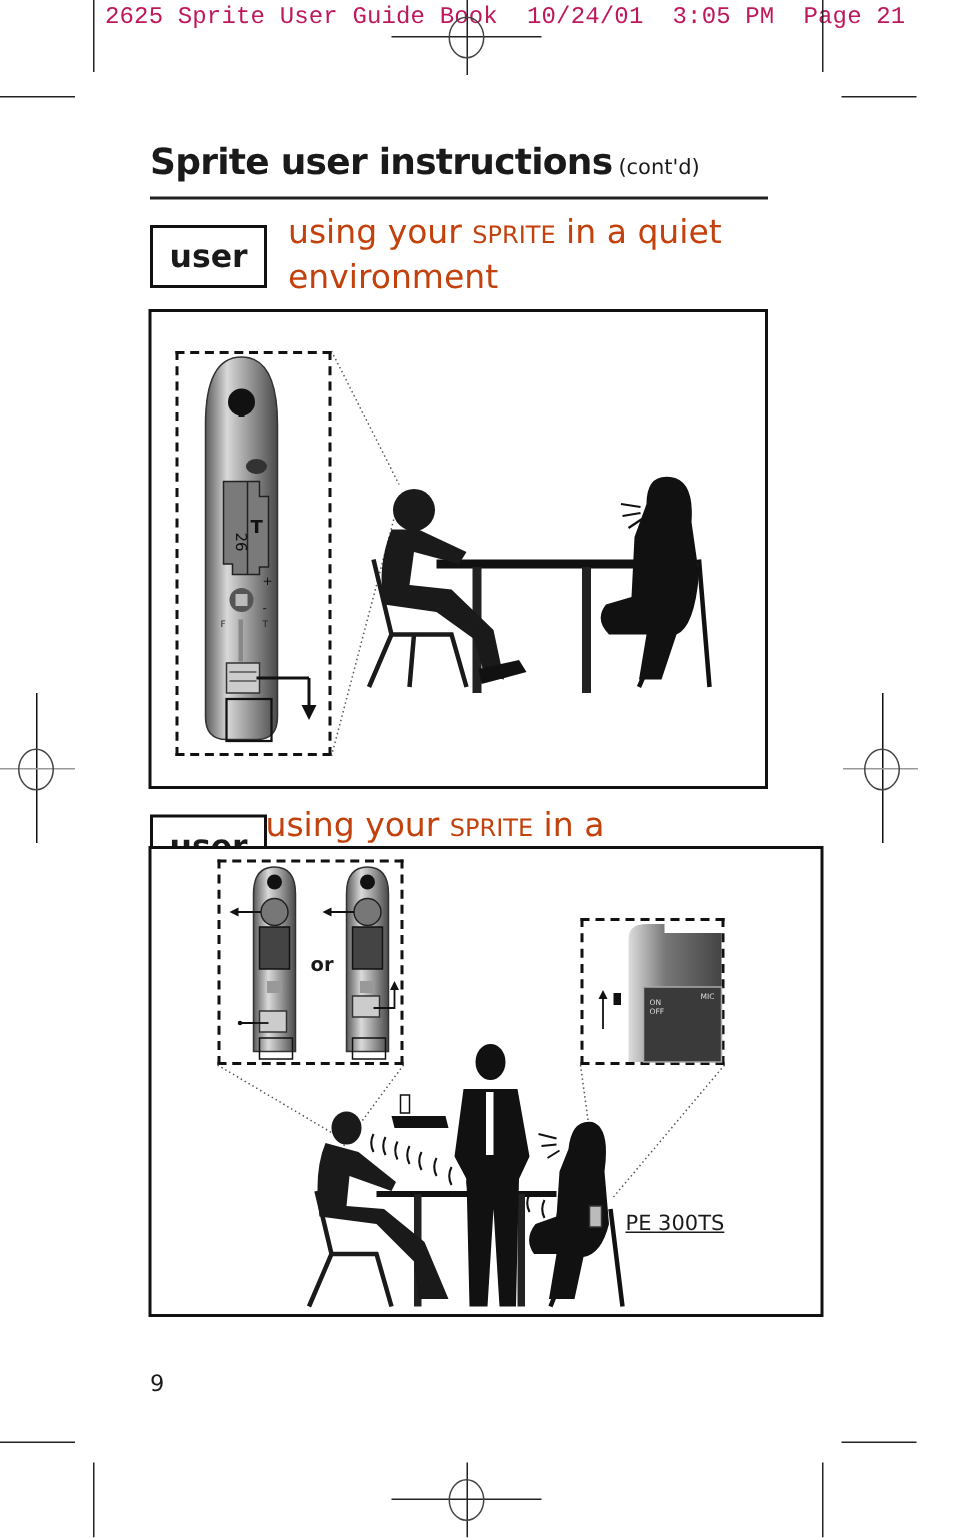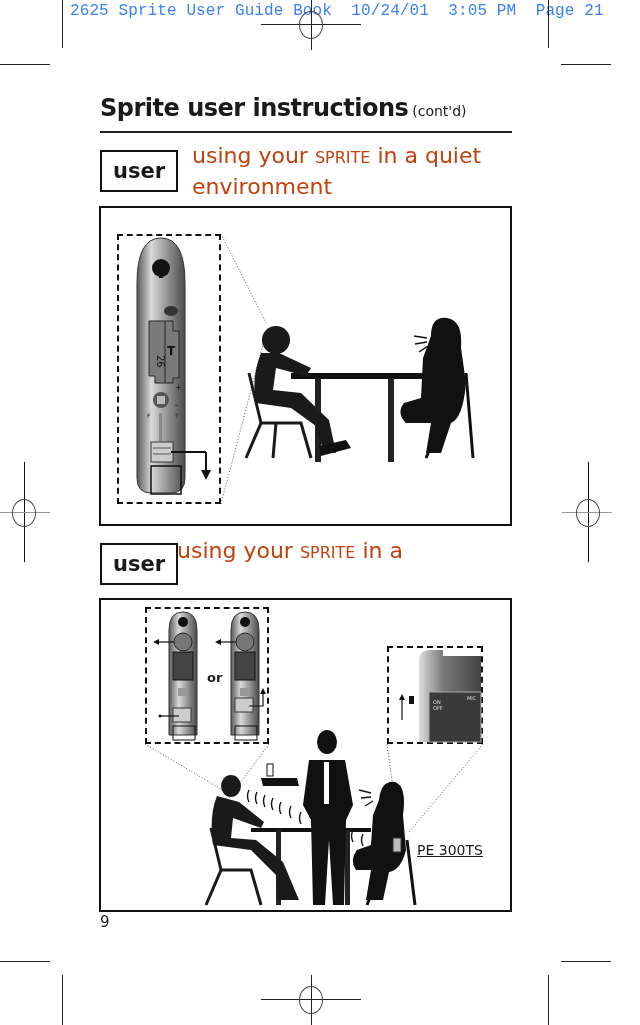--- a/index.html
+++ b/index.html
@@ -1,18 +1,18 @@
 <!DOCTYPE html>
 <html><head>
 <meta charset="utf-8">
 <style>
   html, body { margin:0; padding:0; background:#fff; }
   body { width:640px; height:1025px; position:relative; overflow:hidden; font-family:"DejaVu Sans", sans-serif; color:#1a1a1a; }
   .abs { position:absolute; }
-  .slug { top:2px; left:70px; font-family:"Liberation Mono", monospace; font-size:16px; white-space:pre; color:#3b82f6; letter-spacing:0.1px; }
+  .slug { top:2px; left:70px; font-family:"Liberation Mono", monospace; font-size:16px; white-space:pre; color:#be185d; letter-spacing:0.1px; }
   .vline { width:1px; background:#222; }
   .hline { height:1px; background:#222; }
   .reg { width:22px; height:26px; border:1px solid #444; border-radius:50%; }
   .title { left:100px; top:94px; font-family:"DejaVu Sans", sans-serif; font-weight:bold; font-size:24px; letter-spacing:-0.5px; color:#1a1a1a; }
   .title .cont { font-weight:normal; font-size:14px; letter-spacing:0; margin-left:4px; }
   .rule { left:100px; top:131px; width:412px; height:2px; background:#222; }
   .userbox { width:78px; height:42px; border:2px solid #111; box-sizing:border-box; display:flex; align-items:center; justify-content:center; font-weight:bold; font-size:21px; }
   .sub { font-size:22px; line-height:29px; color:#c2410c; }
   .sub .sc { font-size:16px; }
   .panel { border:2px solid #111; box-sizing:border-box; background:#fff; }
@@ -112,21 +112,21 @@
     <line x1="314" y1="136" x2="326" y2="134" stroke="#111" stroke-width="1.5"></line>
     <line x1="318" y1="144" x2="327" y2="138" stroke="#111" stroke-width="1.5"></line>
   </svg>
 </div>
 
 <div class="abs userbox" style="left:100px; top:543px;">user</div>
 <div class="abs sub" style="left:177px; top:536px;">
   <span>using your </span><span class="sc">SPRITE</span><span> in a</span><br>
 </div>
 
-<div class="abs panel" style="left:99px; top:598px; width:413px; height:314px;text-align:right;">
+<div class="abs panel" style="left:99px; top:564px; width:450px; height:314px;text-align:right;">
   <div class="abs dash" style="left:44px; top:7px; width:124px; height:137px;"></div>
   <div class="abs dash" style="left:286px; top:46px; width:96px; height:98px;"></div>
   <div class="abs" style="left:106px; top:70px; font-weight:bold; font-size:13px;">or</div>
   <div class="abs label" style="left:316px; top:242px;">PE 300TS</div>
   <svg class="abs" style="left:0; top:0;" width="413" height="314" viewBox="0 0 413 314">
     <defs>
       <linearGradient id="metal2" x1="0" x2="1">
         <stop offset="0" stop-color="#5a5a5a"></stop>
           <stop offset="0.35" stop-color="#dadada"></stop>
           <stop offset="0.65" stop-color="#999"></stop>

